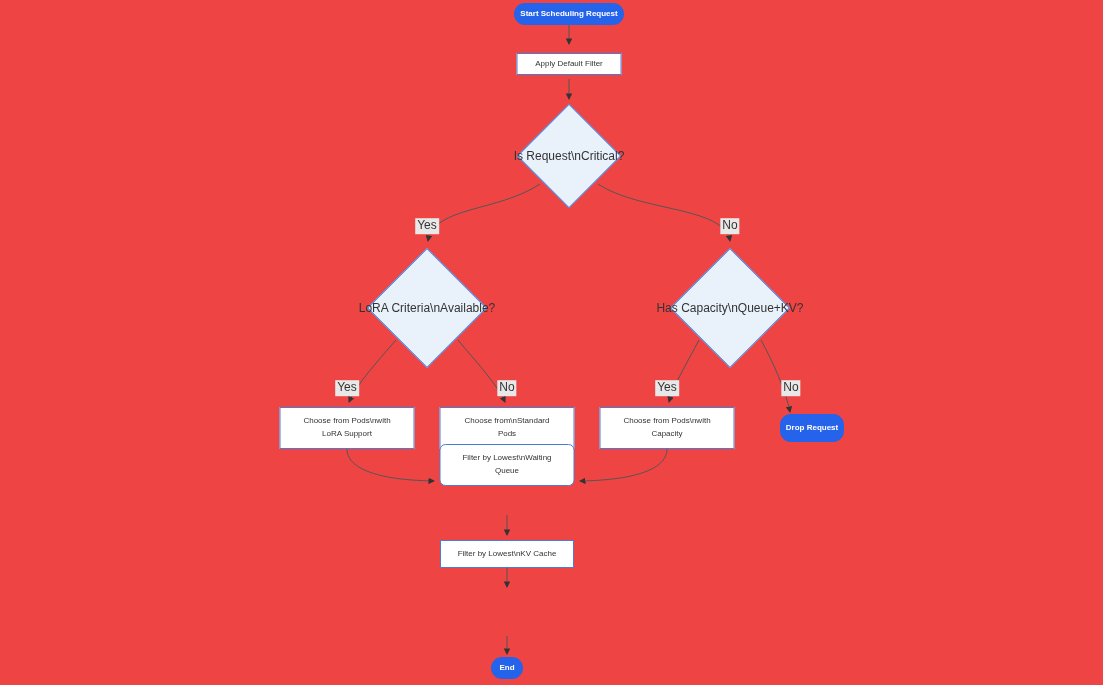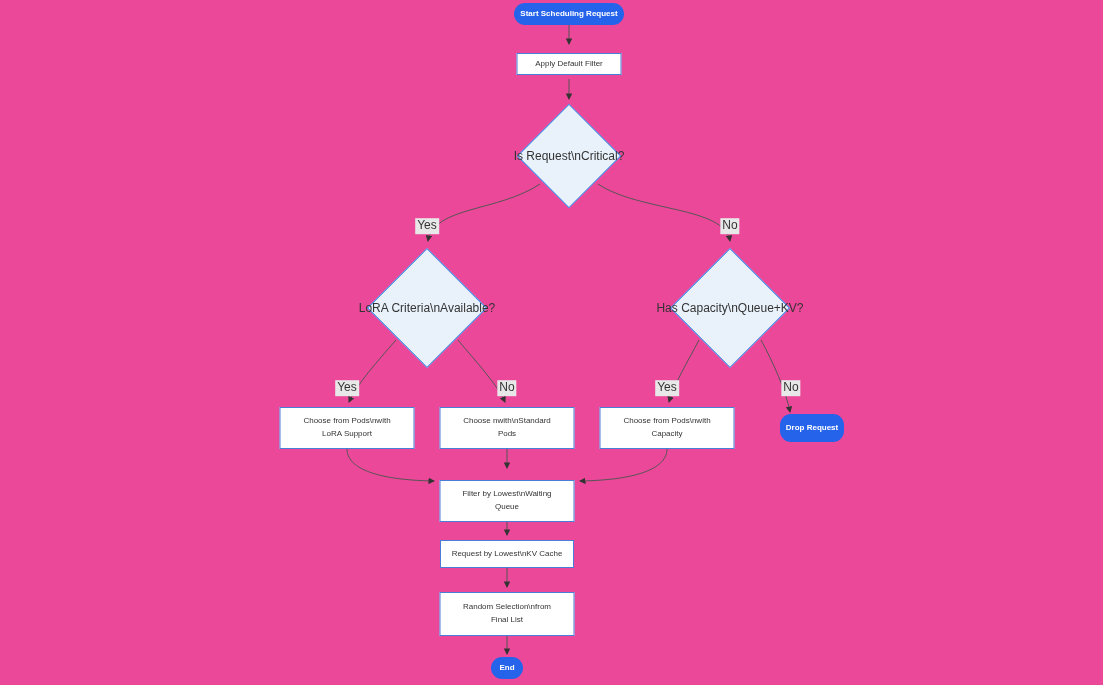--- a/index.html
+++ b/index.html
@@ -1,18 +1,18 @@
 <!DOCTYPE html>
 <html style="--accent: #2563eb; --pill-text: #ffffff; --rect-fill: #ffffff; --rect-border: #4a7dd8; --decision-fill: #e9f2fb; --decision-border: #3b76df; --edge-color: #555555; --edge-label-bg: #e8e8e8; --text-color: #333333;"><head>
 <meta charset="utf-8">
 <style>
   html, body { margin:0; padding:0; background:#ffffff; }
   .canvas {
     position:relative; width:1103px; height:685px; overflow:hidden;
-    font-family:"Liberation Sans", sans-serif; background:#ec4899;
+    font-family:"Liberation Sans", sans-serif; background:#ef4444;
   }
   .edges-svg { position:absolute; left:0; top:0; width:1103px; height:685px; }
   .edge-path { stroke:var(--edge-color,#555); stroke-width:1; fill:none; }
 
   .node {
     position:absolute; transform:translate(-50%,-50%);
     display:flex; align-items:center; justify-content:center;
     text-align:center; box-sizing:border-box;
     font-size:8px; line-height:1.6; color:var(--text-color,#333);
     white-space:pre-line;
@@ -80,35 +80,33 @@
 
   <div class="diamond" style="left:427px; top:308px; width:85px; height:85px;"></div>
   <div class="diamond-label" style="left:427px; top:308px;">LoRA Criteria\nAvailable?</div>
 
   <div class="diamond" style="left:730px; top:308px; width:85px; height:85px;"></div>
   <div class="diamond-label" style="left:730px; top:308px;">Has Capacity\nQueue+KV?</div>
 
   <div class="node rect-node" style="left:347px; top:428px; width:135px; height:42px;">Choose from Pods\nwith
 LoRA Support</div>
 
-  <div class="node rect-node" style="left:507px; top:428px; width:135px; height:42px;">Choose nwith\nStandard
+  <div class="node rect-node" style="left:507px; top:428px; width:135px; height:42px;">Choose from\nStandard
 Pods</div>
 
   <div class="node rect-node" style="left:667px; top:428px; width:135px; height:42px;">Choose from Pods\nwith
 Capacity</div>
 
   <div class="node pill-node" style="left:792px; top:428px; width:64px; height:28px;margin-left:20px;">Drop Request</div>
 
-  <div class="node rect-node" style="left:507px; top:501px; width:135px; height:42px;">Filter by Lowest\nWaiting
+  <div class="node rect-node" style="left:507px; top:465px; width:135px; height:42px;border-radius:6px;">Filter by Lowest\nWaiting
 Queue</div>
 
-  <div class="node rect-node" style="left:507px; top:554px; width:134px; height:28px;">Request by Lowest\nKV Cache</div>
+  <div class="node rect-node" style="left:507px; top:554px; width:134px; height:28px;">Filter by Lowest\nKV Cache</div>
 
-  <div class="node rect-node" style="left:507px; top:614px; width:135px; height:44px;">Random Selection\nfrom
-Final List</div>
 
   <div class="node pill-node" style="left:507px; top:668px; width:32px; height:22px;">End</div>
 
   <div class="edge-label" style="left:427px; top:226px;">Yes</div>
   <div class="edge-label" style="left:730px; top:226px;">No</div>
   <div class="edge-label" style="left:347px; top:388px;">Yes</div>
   <div class="edge-label" style="left:507px; top:388px;">No</div>
   <div class="edge-label" style="left:667px; top:388px;">Yes</div>
   <div class="edge-label" style="left:791px; top:388px;">No</div>
 

